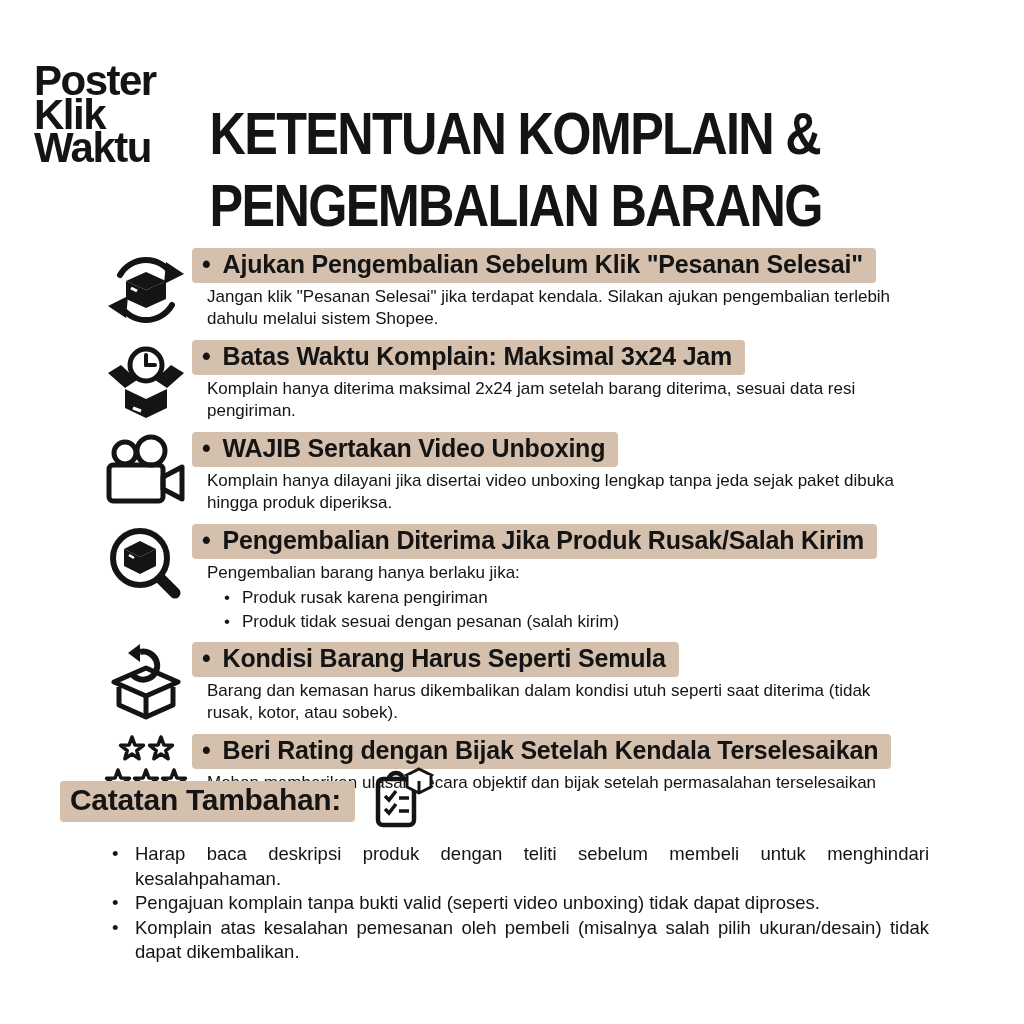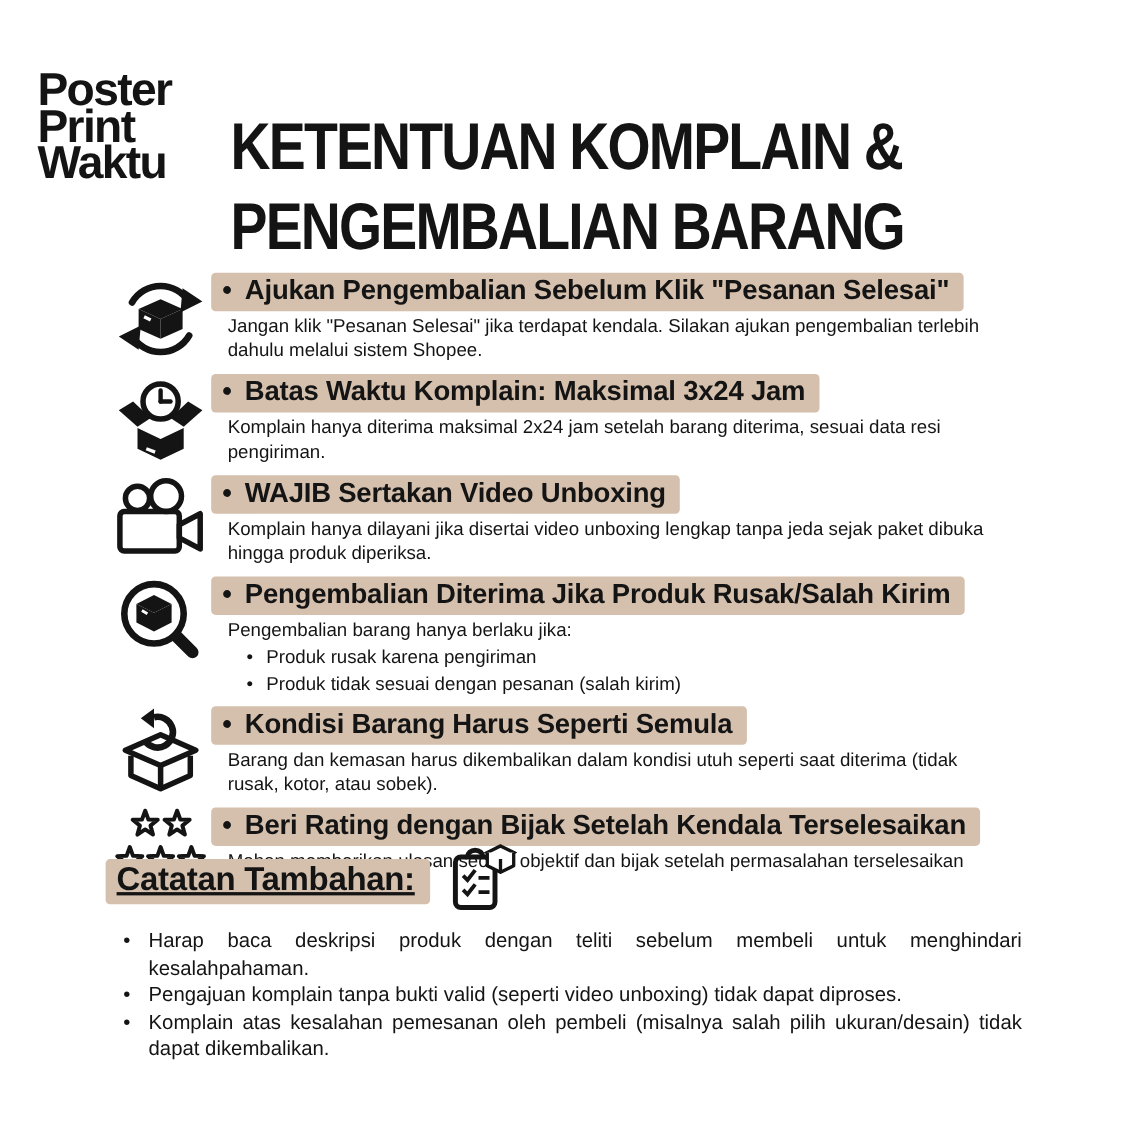--- a/index.html
+++ b/index.html
@@ -29,33 +29,33 @@
   .sec-heading {
     display:inline-block; font-size:25px; font-weight:bold;
     padding:2px 13px 4px 10px; letter-spacing:-0.2px; white-space:nowrap;
   }
   .sec-heading .hb { margin-right:12px; }
   .sec-body { font-size:17px; line-height:1.29; margin:3px 0 0 15px; max-width:690px; }
   .sub-list { margin:2px 0 0 32px; padding:0; list-style:none; font-size:17px; line-height:1.42; }
   .sub-list li { position:relative; padding-left:18px; }
   .sub-list .mk { position:absolute; left:0; }
   .notes { position:absolute; left:0; top:781px; width:1024px; }
-  .notes-header { display:flex; align-items:flex-start; margin-left:96px;text-decoration:underline; }
+  .notes-header { display:flex; align-items:flex-start; margin-left:60px; }
   .notes-title { font-size:30px; font-weight:bold; padding:2px 14px 5px 10px; letter-spacing:-0.3px; }
   .notes-header .icon svg { margin-left:15px; margin-top:-14px; }
   .notes-list { margin:7px 95px 0 110px; padding:0; list-style:none; font-size:18.5px; line-height:1.33; }
   .notes-list li { position:relative; padding-left:25px; text-align:justify; }
   .notes-list .mk { position:absolute; left:2px; }
 </style>
 </head>
 <body>
 
 <div class="logo">
   <div>Poster</div>
-  <div>Print</div>
+  <div>Klik</div>
   <div>Waktu</div>
 </div>
 
 <div class="title">
   <div class="tline">KETENTUAN KOMPLAIN &amp;</div>
   <div class="tline">PENGEMBALIAN BARANG</div>
 </div>
 
 <div class="sections">
 

